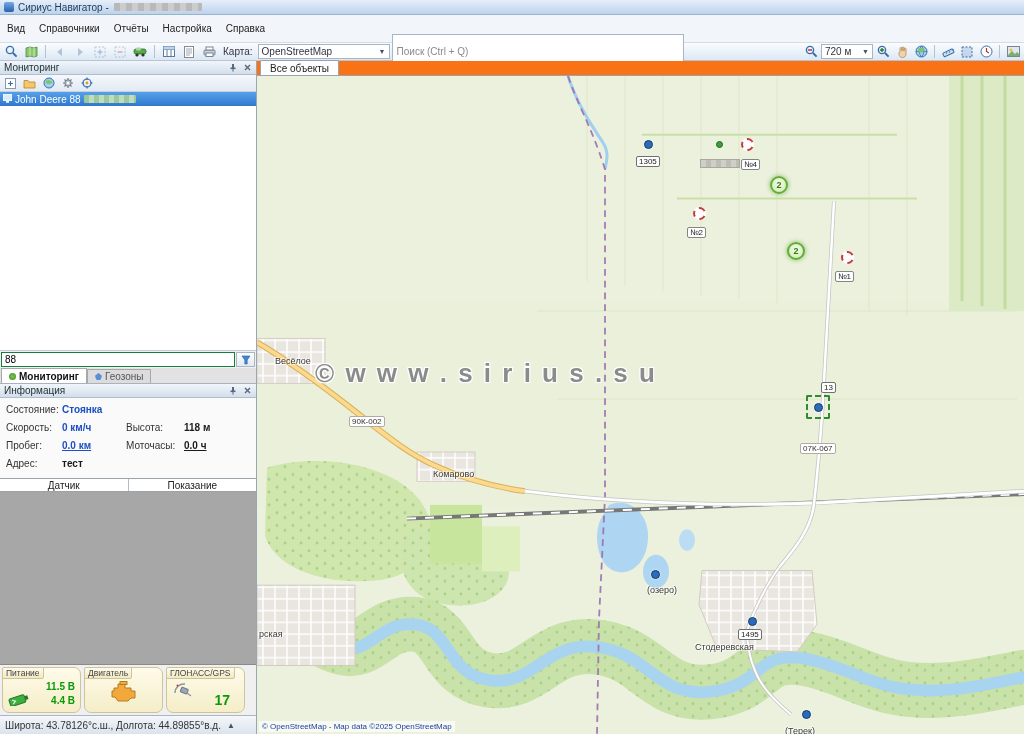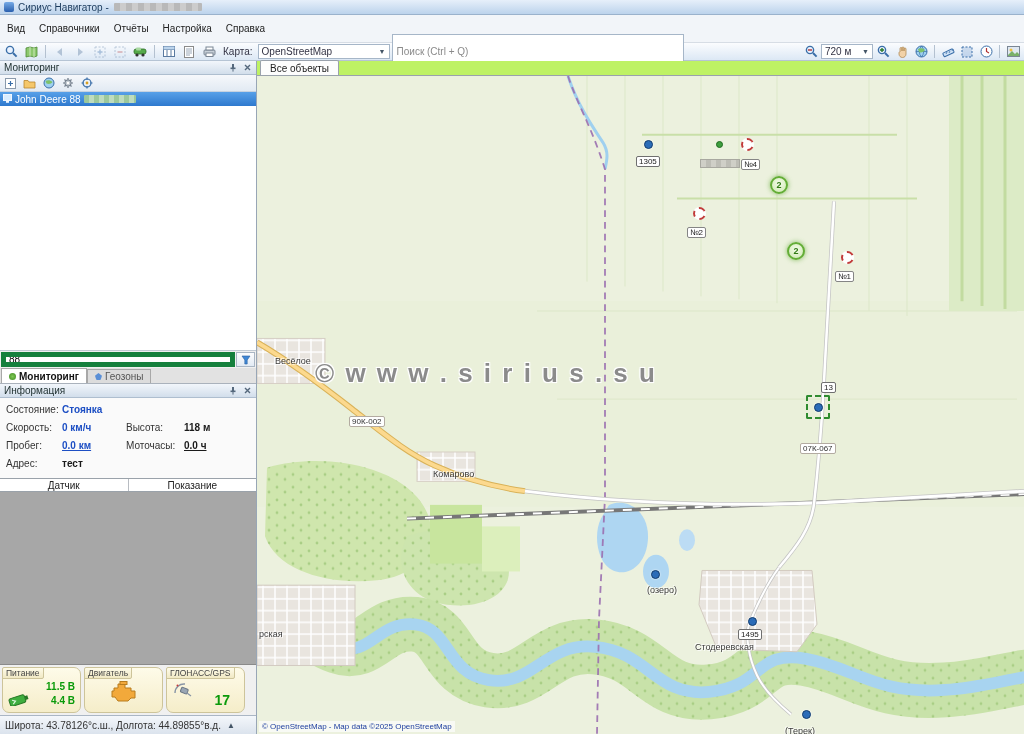--- a/index.html
+++ b/index.html
@@ -44,21 +44,21 @@
   .panel-toolbar { height:17px; flex:none; background:linear-gradient(#f6f8fb,#e2eaf3); border-bottom:1px solid #c6d2e0;
                    display:flex; align-items:center; padding:0 2px; gap:2px; }
   .pt-icon { width:17px; height:15px; display:flex; align-items:center; justify-content:center; border-radius:2px; }
 
   .tree { flex:1; background:#fff; overflow:hidden; min-height:0; }
   .tree-row { height:14px; display:flex; align-items:center; gap:3px; padding:0 3px; font-size:10px; }
   .tree-row.selected { background:linear-gradient(#57a0e8,#2e79ce); color:#fff; }
   .redact.unit-redact { width:52px; height:8px; background:repeating-linear-gradient(90deg,#9cc89c 0 5px,#bedcbe 5px 10px); }
 
   .filter-row { height:18px; flex:none; display:flex; align-items:center; background:#f0f0f0; border-top:1px solid #c2cad4; padding:1px; gap:1px; }
-  .filter-input { flex:1; height:15px; border:5px solid #15803d; font-size:10px; padding:0 3px; background:#fff; }
+  .filter-input { flex:1; height:15px; border:1px solid #15803d; font-size:10px; padding:0 3px; background:#fff; }
   .filter-btn { width:19px; height:15px; border:1px solid #aab6c4; background:linear-gradient(#fdfdfe,#e2eaf4);
                 display:flex; align-items:center; justify-content:center; }
 
   .left-tabs { height:16px; flex:none; background:#e2e2e2; display:flex; align-items:stretch; padding-left:1px; border-bottom:1px solid #aab2bc; }
   .ltab { display:flex; align-items:center; gap:3px; padding:0 7px; font-size:10px; color:#555;
           border:1px solid #a8a8a8; border-bottom:none; margin-top:1px; background:#dcdcdc; }
   .ltab.active { background:#fff; color:#111; font-weight:bold; margin-top:0; }
   .ltab-ico { width:7px; height:7px; border-radius:2px; }
   .ltab-ico.mon { background:radial-gradient(#7ec855,#3f8a22); border-radius:50%; }
   .ltab-ico.geo { background:#5a8fd6; clip-path:polygon(50% 0,100% 38%,80% 100%,20% 100%,0 38%); }
@@ -85,21 +85,21 @@
   .gicon.battery { left:5px; bottom:4px; }
   .gicon.engine { left:50%; top:55%; transform:translate(-50%,-50%); }
   .gicon.sat { left:6px; top:13px; }
   .gps-val { position:absolute; right:14px; bottom:4px; color:#0a9a0a; font-weight:bold; font-size:14px; }
 
   .statusbar { height:19px; flex:none; background:linear-gradient(#f4f7fb,#dbe3ed); border-top:1px solid #aab6c4;
                display:flex; align-items:center; padding:0 5px; font-size:10px; color:#333; gap:6px; overflow:hidden; }
   .sb-caret { font-size:8px; color:#456; }
 
   
-  .map-tabs { height:15px; flex:none; background:#bef264; border-bottom:1px solid #9aa2ac; display:flex; align-items:flex-end; padding-left:3px; }
+  .map-tabs { height:15px; flex:none; background:#f97316; border-bottom:1px solid #9aa2ac; display:flex; align-items:flex-end; padding-left:3px; }
   .map-tab { height:15px; background:#fdfdfd; border:1px solid #9aa2ac; border-bottom:none; border-radius:2px 2px 0 0;
              padding:0 9px; font-size:10px; color:#222; display:flex; align-items:center; }
   .map-view { flex:1; position:relative; overflow:hidden; background:#ecf1de; min-height:0; }
   .map-view svg.mapsvg { position:absolute; inset:0; width:100%; height:100%; }
 
   .mk { position:absolute; z-index:5; }
   .dot { width:9px; height:9px; border-radius:50%; background:#2b6cb8; border:1px solid #123c6e; box-shadow:0 0 2px rgba(255,255,255,.9); }
   .gdot { width:7px; height:7px; border-radius:50%; background:#3e9e3e; border:1px solid #1e6a1e; }
   .compass { width:13px; height:13px; border-radius:50%; background:#fff; border:2px dashed #c23b3b; }
   .cluster { width:18px; height:18px; border-radius:50%; background:radial-gradient(circle at 50% 38%,#f4fbe9,#cde9b0);

